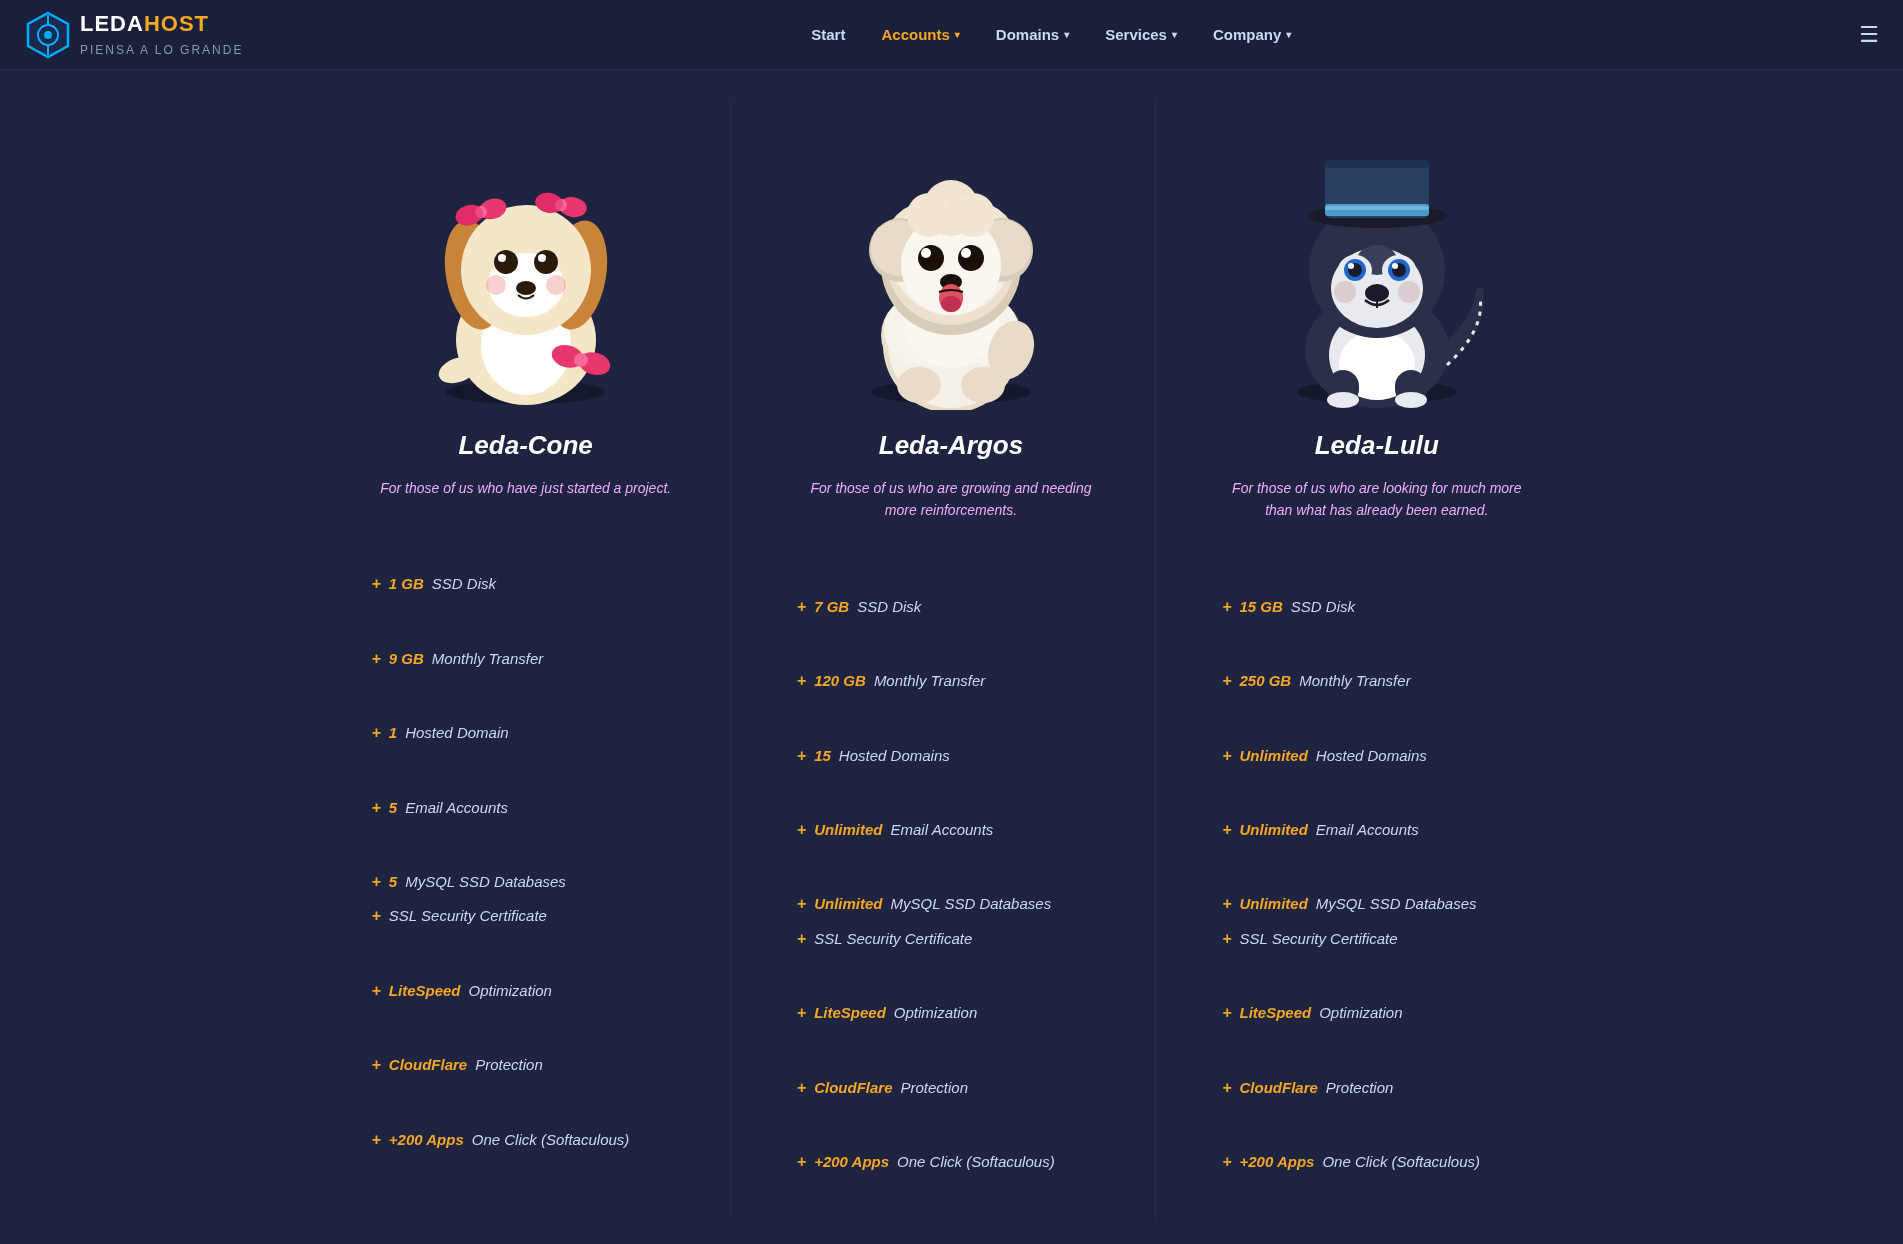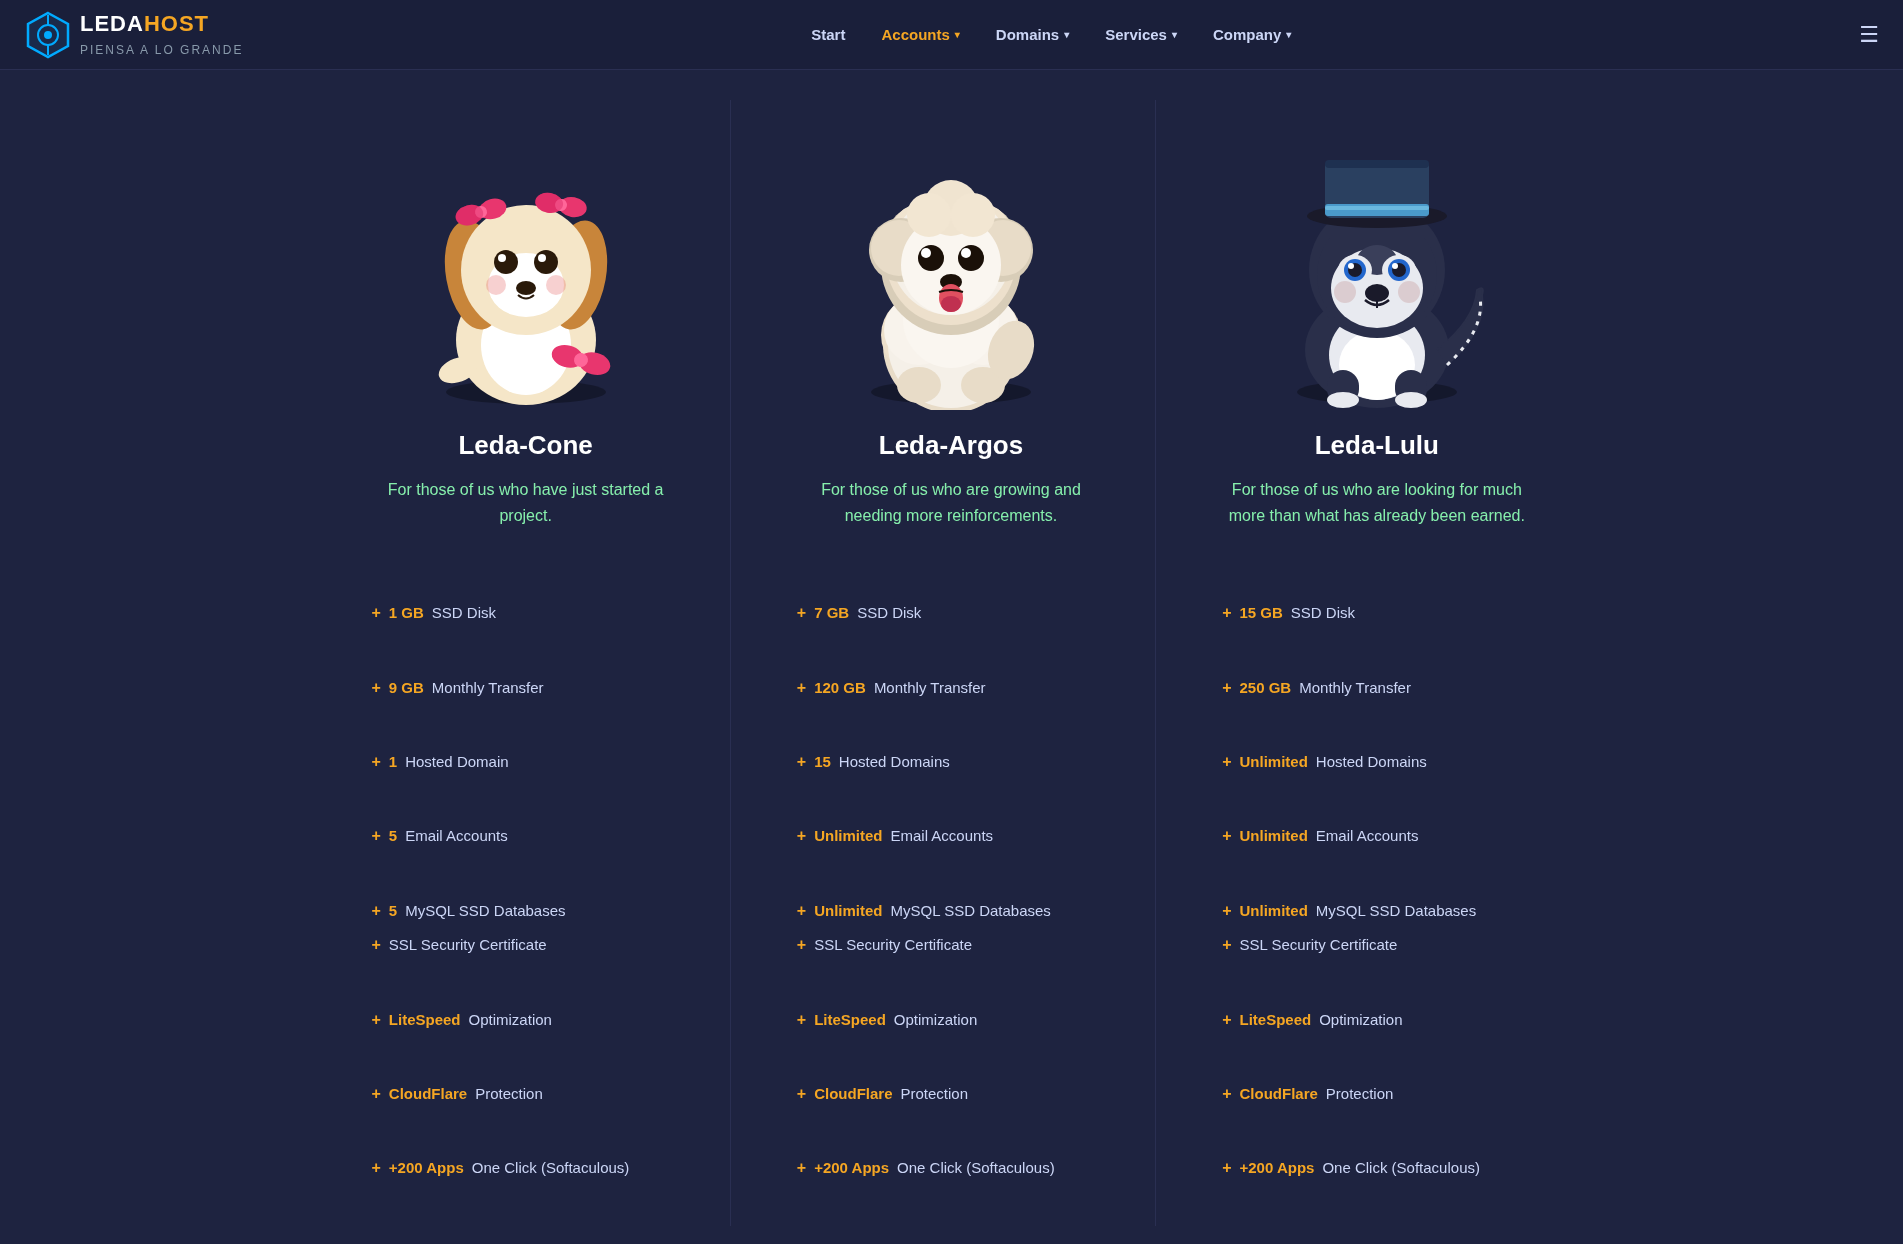--- a/index.html
+++ b/index.html
@@ -78,20 +78,21 @@
       margin: 0 auto;
       padding: 20px 20px 60px;
     }
 
     
     .cards-grid {
       display: grid;
       grid-template-columns: repeat(3, 1fr);
       gap: 16px;
       margin-top: 10px;
+      font-style: italic;
     }
 
     .plan-card {
       background-color: #1e2340;
       padding: 30px 40px 40px;
       display: flex;
       flex-direction: column;
       align-items: center;
       border-right: 1px solid #2a2f52;
     }
@@ -107,22 +108,22 @@
     }
 
     .plan-name {
       font-size: 26px;
       font-weight: 700;
       color: #ffffff;
       margin-bottom: 16px;
       text-align: center;
     }
     .plan-desc {
-      font-size: 16px;
-      color: #86efac;
+      font-size: 14px;
+      color: #f0abfc;
       text-align: center;
       line-height: 1.6;
       margin-bottom: 28px;
       max-width: 300px;
     }
 
     .features-list {
       list-style: none;
       width: 100%;
       padding: 0 10px;

